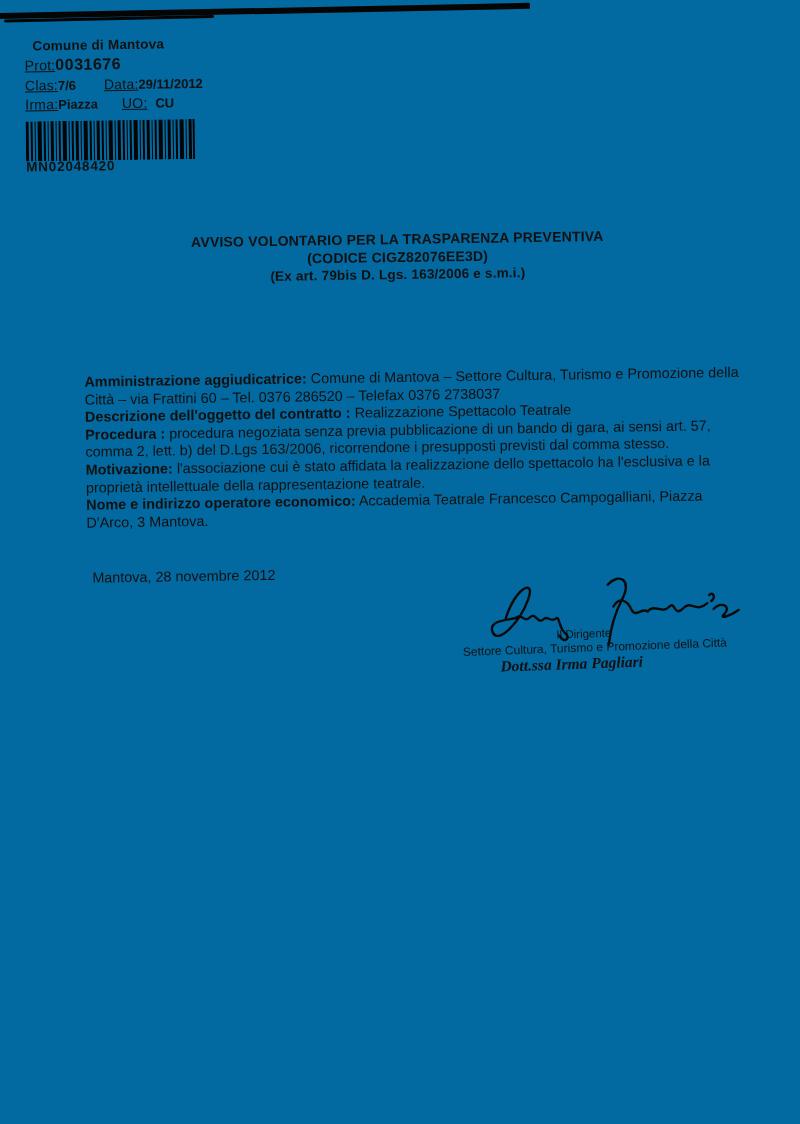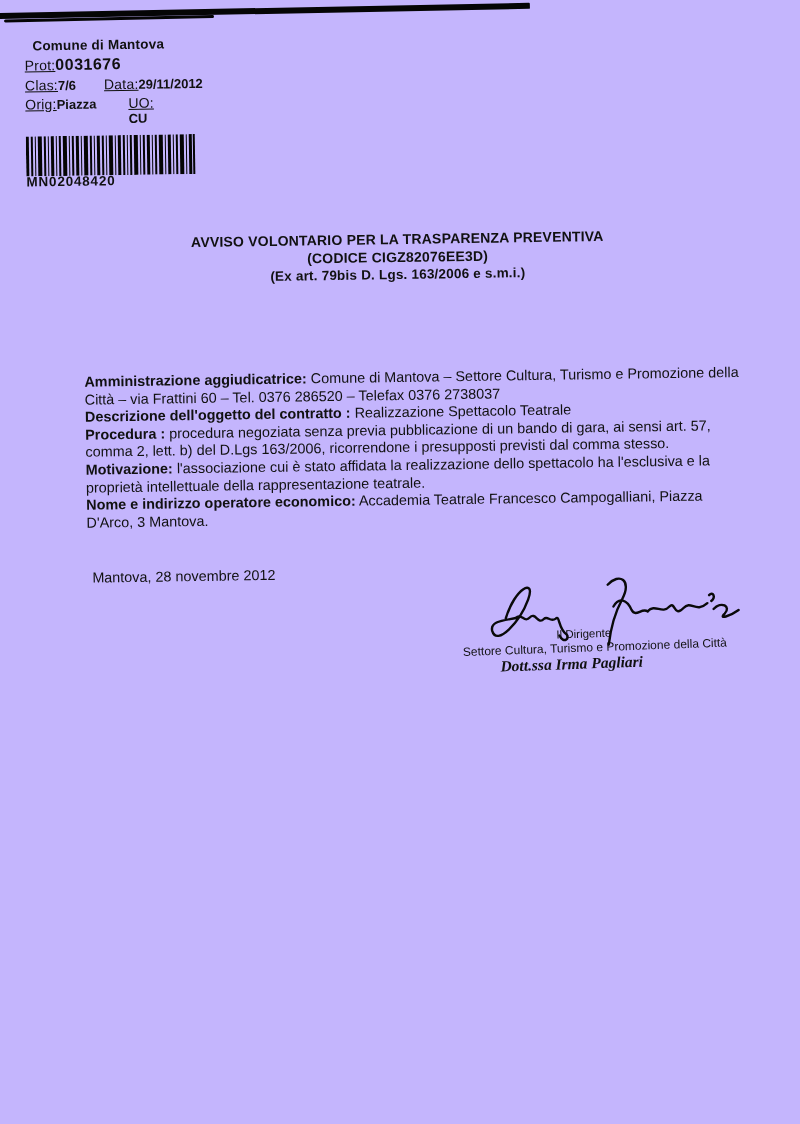--- a/index.html
+++ b/index.html
@@ -1,17 +1,17 @@
 <!DOCTYPE html>
 <html><head>
 <meta charset="utf-8">
 <style>
   html,body{margin:0;padding:0;background:#e8e8e8;}
   #page{
-    position:relative;width:800px;height:1124px;background:#c4b5fd;
+    position:relative;width:800px;height:1124px;background:#0369a1;
     overflow:hidden;font-family:"Liberation Sans",sans-serif;color:#111;
   }
   #scan{
     position:absolute;inset:0;
     transform:rotate(-0.85deg);
     transform-origin:400px 420px;
   }
   
   .artifact{
     position:absolute;left:-4px;top:6px;width:540px;height:6px;background:#050505;
@@ -74,23 +74,23 @@
       </div>
       <div class="row">
         <span class="lab">Clas:</span>
         <span class="val mid-val">7/6</span>
         <span class="col2">
           <span class="lab">Data:</span>
           <span class="val mid-val">29/11/2012</span>
         </span>
       </div>
       <div class="row">
-        <span class="lab">Orig:</span>
+        <span class="lab">Irma:</span>
         <span class="val mid-val">Piazza</span>
-        <span class="col2" style="margin-left:24px;flex-direction:column;">
+        <span class="col2" style="margin-left:24px;">
           <span class="lab">UO:</span>
           <span class="val mid-val" style="margin-left:8px;">CU</span>
         </span>
       </div>
 
       <svg class="barcode" width="170" height="40" viewBox="0 0 170 40" xmlns="http://www.w3.org/2000/svg">
         <g fill="#050505">
           <rect x="0" y="0" width="3" height="40"></rect>
             <rect x="5" y="0" width="2" height="40"></rect>
             <rect x="9" y="0" width="1" height="40"></rect>

